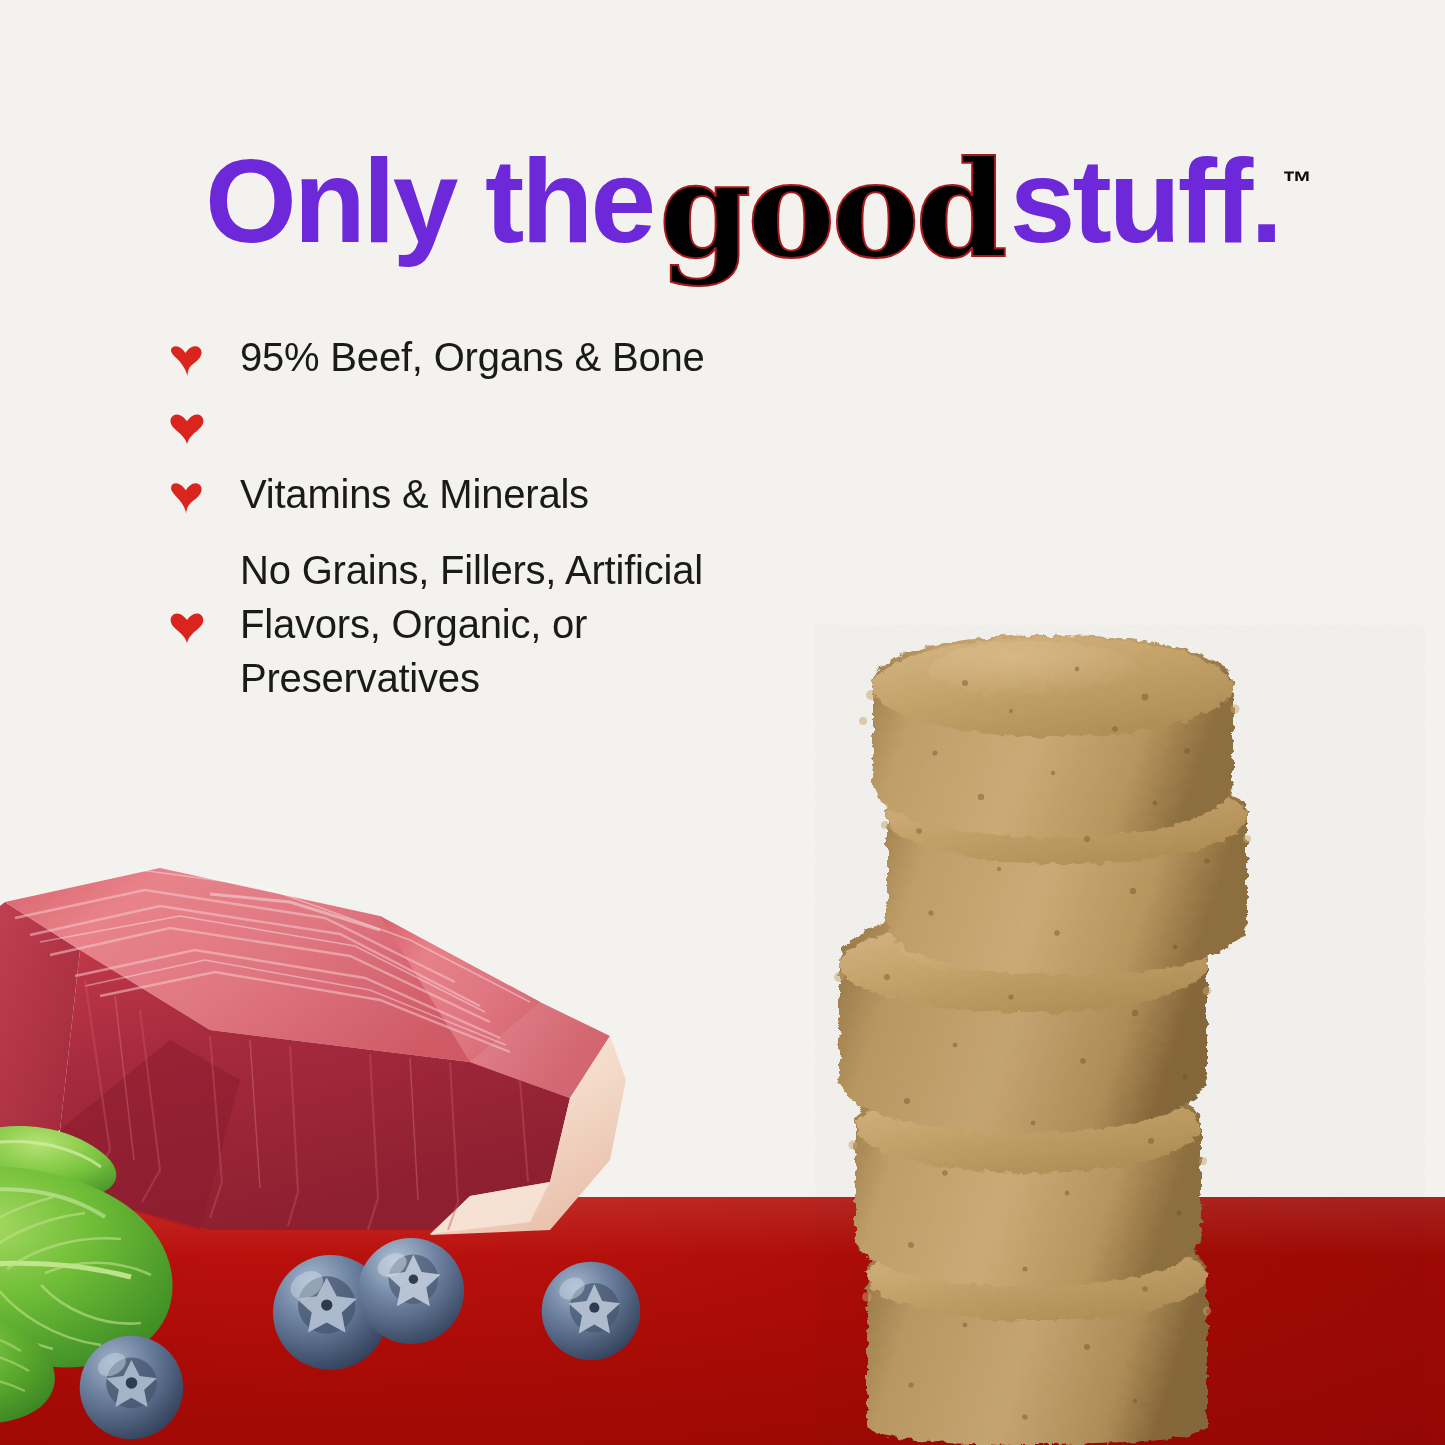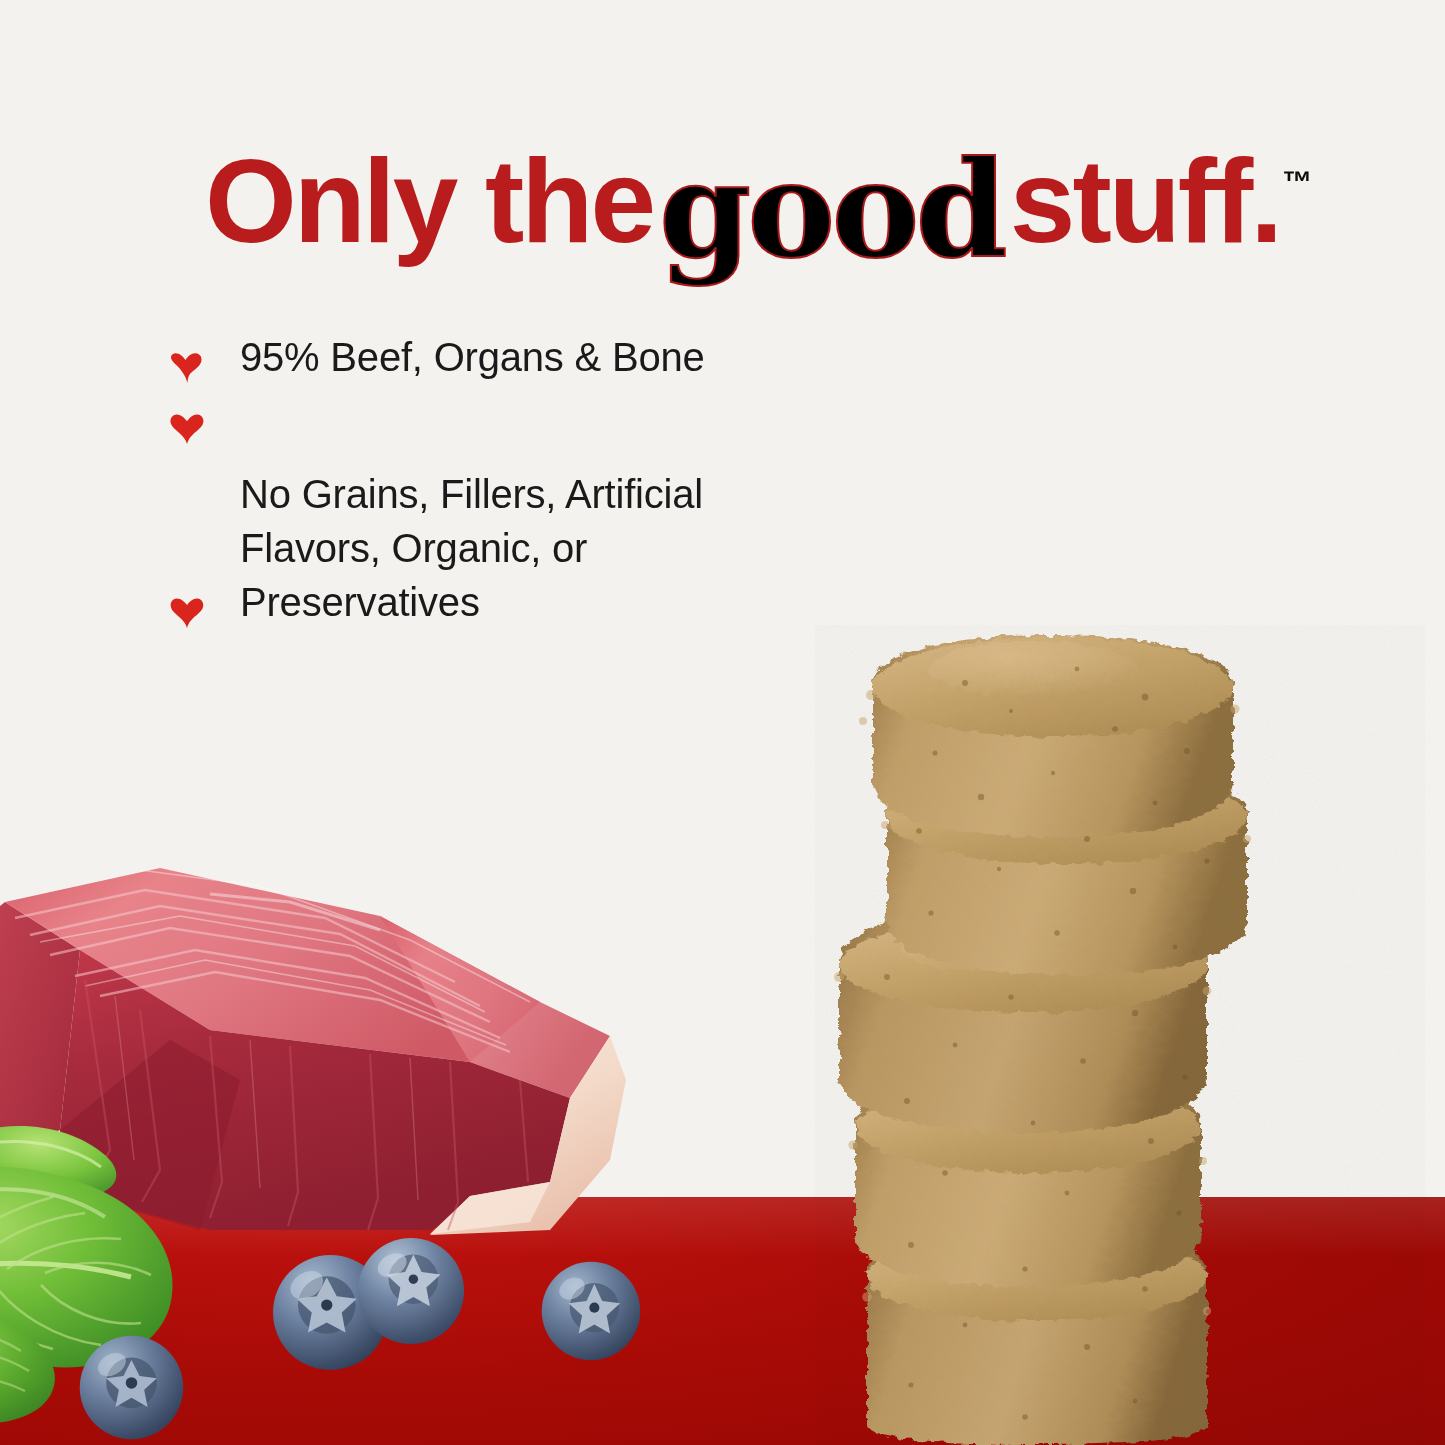--- a/index.html
+++ b/index.html
@@ -21,40 +21,40 @@
     background:linear-gradient(180deg,rgba(255,255,255,.10),rgba(255,255,255,0));
     pointer-events:none;
   }
 
   
   .headline{
     position:absolute;left:205px;top:118px;width:1120px;height:150px;
     white-space:nowrap;
   }
   .hl-word{
-    font-size:118px;font-weight:bold;color:#b91c1c;
+    font-size:118px;font-weight:bold;color:#6d28d9;
     letter-spacing:-3px;line-height:150px;vertical-align:baseline;
   }
   .hl-good{
     font-family:"DejaVu Serif",serif;
     font-weight:bold;
     font-size:132px;color:#000000;
     letter-spacing:-4px;
     -webkit-text-stroke:2px #a8191a;
     padding:0 6px;
     position:relative;top:14px;
   }
   .tm{
     font-size:30px;font-weight:bold;color:#0c0c0c;
     vertical-align:super;position:relative;top:-44px;left:2px;letter-spacing:0;
   }
 
   
   .bullets{position:absolute;left:170px;top:330px;width:800px;}
-  .bullet{display:flex;align-items:flex-end;margin-bottom:22px;}
+  .bullet{display:flex;align-items:center;margin-bottom:22px;}
   .bullet.last{margin-bottom:0;}
   .heart{width:40px;flex:0 0 40px;padding-top:8px;}
   .heart svg{display:block;width:34px;height:31px;}
   .btext{
     font-size:40px;color:#1a1a1a;line-height:54px;
     letter-spacing:-0.2px;padding-left:30px;font-weight:400;
   }
   .btext.wrap{max-width:590px;white-space:pre-line;}
 
   
@@ -97,20 +97,28 @@
 
     <div class="bullet">
       <span class="heart">
         <svg viewBox="0 0 34 31">
             <path d="M17 30c-1.2-3.9-3.6-7-6.6-9.9C6.9 16.6 2.3 13.7.9 9.6-.7 4.9 2.3.4 6.7.4c3.9 0 7.8 3 10.3 6.8C19.6 3.3 23.3.2 27.3.4c4.5.2 7.3 4.7 5.6 9.4-1.4 4-5.8 6.8-9.3 10-3 2.7-5.5 6-6.6 10.2z" fill="#d9251d"></path>
           </svg>
       </span>
     </div>
 
 
+    <div class="bullet">
+      <span class="heart">
+        <svg viewBox="0 0 34 31">
+            <path d="M16.1 30.6c-.4-3.6-2.1-7.3-4.8-11C8 15 3.9 11.8 2 8.3-.4 3.9 2.1-.1 6.2.2c3.7.3 7.2 3.3 9.6 7.1C18.4 3.4 22-.1 26.1.3c4.3.4 6.6 4.4 5 8.8-1.3 3.7-4.8 6.3-8.2 9-3.6 2.8-6.3 6.2-6.8 12.5z" fill="#d9251d"></path>
+          </svg>
+      </span>
+      <div class="btext">Vitamins &amp; Minerals</div>
+    </div>
 
     <div class="bullet last">
       <span class="heart">
         <svg viewBox="0 0 34 31">
             <path d="M17 30.1c-1-3.8-3.4-6.9-6.4-9.8C7 16.8 2.5 13.9 1.1 9.7-.5 5 2.4.4 6.8.4c3.9 0 7.7 2.9 10.2 6.7C19.6 3.3 23.2.2 27.2.4c4.5.2 7.2 4.7 5.6 9.4-1.4 4-5.8 6.8-9.3 10-3 2.7-5.4 6-6.5 10.3z" fill="#d9251d"></path>
           </svg>
       </span>
       <div class="btext wrap">No Grains, Fillers, Artificial
 Flavors, Organic, or
 Preservatives</div>

